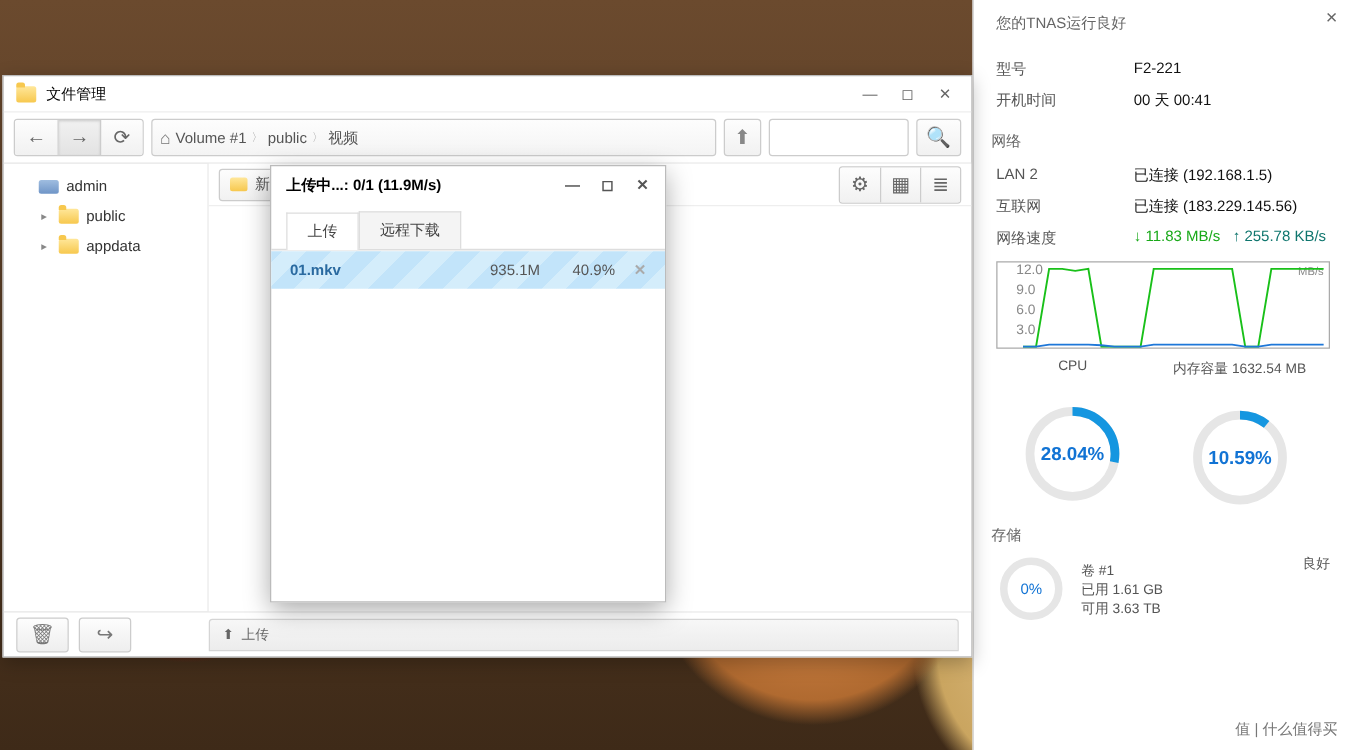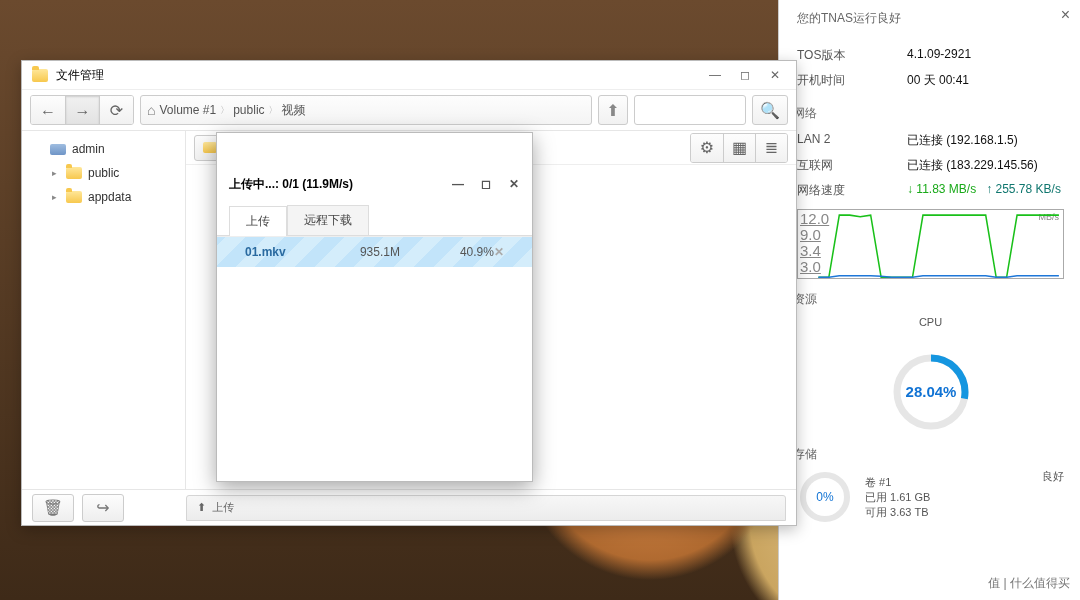--- a/index.html
+++ b/index.html
@@ -20,40 +20,40 @@
   .syspanel h1 { font-size:22px; font-weight:600; margin-top:6px; margin-bottom:4px; }
   .syspanel .subtitle { color:#666; font-size:12px; margin-bottom:16px; }
   .kv-row { display:flex; padding:4px 0; }
   .kv-row .k { width:110px; color:#555; }
   .kv-row .v { color:#111; }
   .sec-header { color:#666; font-size:12px; margin:12px 0 6px -4px; }
   .net-speed-vals { display:flex; gap:10px; }
   .down { color:#19a919; }
   .up   { color:#0f766e; }
   .net-chart { width:100%; height:70px; border:1px solid #aaa; margin-top:6px; position:relative; background:#fff; }
-  .net-chart .ylabel { position:absolute; left:2px; font-size:15px; color:#888;text-decoration:underline; }
+  .net-chart .ylabel { position:absolute; left:15px; font-size:11px; color:#888; }
   .net-chart svg { position:absolute; inset:0; }
   .net-chart .unit { position:absolute; top:2px; right:4px; font-size:9px; color:#888; }
 
   .gauges { display:flex; justify-content:space-around; margin-top:8px; }
   .gauge { text-align:center; font-size:11px; color:#555; }
   .gauge .title { margin-bottom:22px; }
   .gauge svg { display:block; margin:0 auto; }
   .gauge .pct { font-size:15px; fill:#1173d4; font-weight:600; }
   .gauge-cpu .pct { fill:#1173d4; }
   .gauge-mem .pct { fill:#1173d4; }
 
   .storage-row { display:flex; align-items:center; gap:12px; margin-top:6px; }
   .storage-gauge svg { display:block; }
   .storage-kv { font-size:11px; color:#555; flex:1; }
   
   .watermark { position:absolute; bottom:6px; right:6px; font-size:12px; color:#777; background:rgba(255,255,255,.5); padding:2px 4px; border-radius:3px; }
 
   
-  .fm-window { position:absolute; left:2px; top:60px; width:776px; height:466px; background:#fff; border:1px solid #bbb; box-shadow:0 4px 14px rgba(0,0,0,.25); display:flex; flex-direction:column;margin-left:19px; }
+  .fm-window { position:absolute; left:2px; top:60px; width:776px; height:466px; background:#fff; border:1px solid #bbb; box-shadow:0 4px 14px rgba(0,0,0,.25); display:flex; flex-direction:column; }
   .fm-titlebar { height:28px; display:flex; align-items:center; padding:0 6px 0 10px; }
   .fm-titlebar .folder-ico { width:16px; height:13px; background:linear-gradient(#ffe79a,#f7c84e); border-radius:2px; margin-right:8px; position:relative; }
   .fm-titlebar .folder-ico:before { content:""; position:absolute; top:-3px; left:0; width:7px; height:4px; background:#f7c84e; border-radius:2px 2px 0 0;}
   .fm-titlebar .title { font-size:12px; flex:1; }
   .fm-titlebar .winbtn { width:30px; text-align:center; color:#666; font-size:12px; cursor:pointer; }
 
   .fm-toolbar { height:42px; border-top:1px solid #eee; border-bottom:1px solid #e6e6e6; display:flex; align-items:center; padding:0 8px; gap:6px; }
   .nav-grp { display:flex; border:1px solid #ccc; border-radius:3px; overflow:hidden; }
   .nav-grp .btn { width:34px; height:28px; display:flex; align-items:center; justify-content:center; color:#666; background:linear-gradient(#fdfdfd,#f1f1f1); cursor:pointer; }
   .nav-grp .btn.active { background:linear-gradient(#f1f1f1,#e3e3e3); box-shadow:inset 0 1px 2px rgba(0,0,0,.15); }
@@ -84,50 +84,50 @@
   .fm-main-toolbar { height:34px; border-bottom:1px solid #eee; display:flex; align-items:center; padding:0 8px; gap:8px; }
   .newf-btn { height:26px; border:1px solid #ccc; border-radius:3px; background:linear-gradient(#fdfdfd,#f1f1f1); font-size:12px; padding:0 8px; display:flex; align-items:center; gap:6px; color:#555; cursor:pointer;}
 
   .fm-footer { height:36px; border-top:1px solid #e6e6e6; display:flex; align-items:center; padding:0 10px; gap:8px; }
   .ft-btn { width:42px; height:28px; border:1px solid #ccc; border-radius:3px; background:linear-gradient(#fdfdfd,#eee); display:flex; align-items:center; justify-content:center; color:#777; cursor:pointer;}
   .upload-tab { margin-left:auto; width:600px; height:26px; background:linear-gradient(#f7f7f7,#ececec); border:1px solid #d5d5d5; display:flex; align-items:center; font-size:11px; color:#666; padding:0 10px; gap:6px; border-radius:3px 3px 0 0;}
   .upload-tab .ico { font-size:11px;}
 
   
   .upload-dialog { position:absolute; left:216px; top:132px; width:317px; height:350px; background:#fff; border:1px solid #bbb; box-shadow:0 6px 20px rgba(0,0,0,.35); display:flex; flex-direction:column; z-index:30; }
-  .ud-titlebar { height:30px; display:flex; align-items:center; padding:0 4px 0 12px; font-size:12px; font-weight:600;margin-top:36px; }
+  .ud-titlebar { height:30px; display:flex; align-items:center; padding:0 4px 0 12px; font-size:12px; font-weight:600; }
   .ud-titlebar .t { flex:1; }
   .ud-titlebar .wb { width:28px; text-align:center; color:#555; cursor:pointer; }
   .ud-tabs { display:flex; border-bottom:1px solid #ddd; padding:6px 12px 0 12px; gap:0; }
   .ud-tabs .tab { padding:6px 16px; font-size:12px; color:#444; border:1px solid #ddd; border-bottom:none; background:#f4f4f4; cursor:pointer;}
   .ud-tabs .tab.active { background:#fff; position:relative; top:1px; }
   .ud-actions { display:flex; align-items:center; padding:10px 14px; }
   .browse-btn { background:#1596e0; color:#fff; font-size:12px; padding:6px 14px; border-radius:2px; cursor:pointer; }
   .clear-link { margin-left:auto; font-size:12px; color:#888; cursor:pointer;}
   .ud-list { flex:1; border-top:1px solid #eee; }
-  .ud-row { display:flex; align-items:center; height:30px; font-size:12px; padding:0 28px; color:#555; background:repeating-linear-gradient(-45deg,#d4edfb 0 14px,#c2e4fa 14px 28px);}
+  .ud-row { display:flex; align-items:center; height:30px; font-size:12px; padding:0 15px; color:#555; background:repeating-linear-gradient(-45deg,#d4edfb 0 14px,#c2e4fa 14px 28px);}
   .ud-row .fname { width:120px; font-weight:600; color:#2a6aa0;}
-  .ud-row .fsize { width:80px; text-align:left;}
+  .ud-row .fsize { width:80px; text-align:right;}
   .ud-row .fpct { width:60px; text-align:right;}
   .ud-row .xbtn { margin-left:auto; color:#aaa; font-weight:bold; cursor:pointer;}
 
   svg { overflow:visible; }
 </style>
 </head>
 <body>
 
 <div class="wallpaper"></div>
 
 <div class="syspanel">
   <div class="close-x">×</div>
   <div class="subtitle">您的TNAS运行良好</div>
 
   <div class="kv-row">
-      <div class="k">TOS版本</div>
-      <div class="v">4.1.09-2921</div>
+      <div class="k">型号</div>
+      <div class="v">F2-221</div>
     </div>
   <div class="kv-row">
       <div class="k">开机时间</div>
       <div class="v">00 天 00:41</div>
     </div>
 
   <div class="sec-header">网络</div>
   <div class="kv-row">
       <div class="k">LAN 2</div>
       <div class="v">已连接 (192.168.1.5)</div>
@@ -139,37 +139,44 @@
   <div class="kv-row">
       <div class="k">网络速度</div>
     <div class="v net-speed-vals">
       <span class="down">↓ <span>11.83 MB/s</span></span>
       <span class="up">↑ <span>255.78 KB/s</span></span>
     </div>
   </div>
   <div class="net-chart">
     <span class="ylabel" style="top:0">12.0</span>
     <span class="ylabel" style="top:16px">9.0</span>
-    <span class="ylabel" style="top:32px">3.4</span>
+    <span class="ylabel" style="top:32px">6.0</span>
     <span class="ylabel" style="top:48px">3.0</span>
     <span class="unit">MB/s</span>
     <svg id="netsvg" viewBox="0 0 260 70" preserveAspectRatio="none">
         <polyline points="20,66 30.26086956521739,66 40.52173913043478,5.033333333333331 50.78260869565217,5.033333333333331 61.04347826086956,6.583333333333329 71.30434782608695,5.033333333333331 81.56521739130434,66 91.82608695652173,66 102.08695652173913,66 112.34782608695652,66 122.6086956521739,5.033333333333331 132.8695652173913,5.033333333333331 143.1304347826087,5.033333333333331 153.3913043478261,5.033333333333331 163.65217391304347,5.033333333333331 173.91304347826087,5.033333333333331 184.17391304347825,5.033333333333331 194.43478260869566,66 204.69565217391303,66 214.95652173913044,5.033333333333331 225.2173913043478,5.033333333333331 235.47826086956522,5.033333333333331 245.7391304347826,5.033333333333331 256,5.033333333333331" fill="none" stroke="#19c019" stroke-width="1.5"></polyline>
         <polyline points="20,66 30.26086956521739,66 40.52173913043478,64.45 50.78260869565217,64.45 61.04347826086956,64.45 71.30434782608695,64.45 81.56521739130434,64.96666666666667 91.82608695652173,66 102.08695652173913,66 112.34782608695652,66 122.6086956521739,64.45 132.8695652173913,64.45 143.1304347826087,64.45 153.3913043478261,64.45 163.65217391304347,64.45 173.91304347826087,64.45 184.17391304347825,64.45 194.43478260869566,66 204.69565217391303,66 214.95652173913044,64.45 225.2173913043478,64.45 235.47826086956522,64.45 245.7391304347826,64.45 256,64.45" fill="none" stroke="#1e77d8" stroke-width="1.5"></polyline>
       </svg>
   </div>
 
-  <div class="sec-header">资源</div>
   <div class="gauges">
     <div class="gauge gauge-cpu">
       <div class="title">CPU</div>
       <svg width="84" height="84">
           <circle cx="42" cy="42" r="34" fill="none" stroke="#e6e6e6" stroke-width="7"></circle>
           <circle cx="42" cy="42" r="34" fill="none" stroke="#1596e0" stroke-width="7" stroke-dasharray="60 213" transform="rotate(-90 42 42)"></circle>
           <text x="42" y="47" text-anchor="middle" class="pct">28.04%</text>
+        </svg>
+    </div>
+    <div class="gauge gauge-mem">
+      <div class="title">内存容量 1632.54 MB</div>
+      <svg width="84" height="84">
+          <circle cx="42" cy="42" r="34" fill="none" stroke="#e6e6e6" stroke-width="7"></circle>
+          <circle cx="42" cy="42" r="34" fill="none" stroke="#1596e0" stroke-width="7" stroke-dasharray="23 213" transform="rotate(-90 42 42)"></circle>
+          <text x="42" y="47" text-anchor="middle" class="pct">10.59%</text>
         </svg>
     </div>
   </div>
 
   <div class="sec-header">存储</div>
   <div class="storage-row">
     <div class="storage-gauge">
       <svg width="56" height="56">
           <circle cx="28" cy="28" r="22" fill="none" stroke="#e6e6e6" stroke-width="6"></circle>
           <text x="28" y="32" text-anchor="middle" font-size="12" fill="#1173d4">0%</text>

